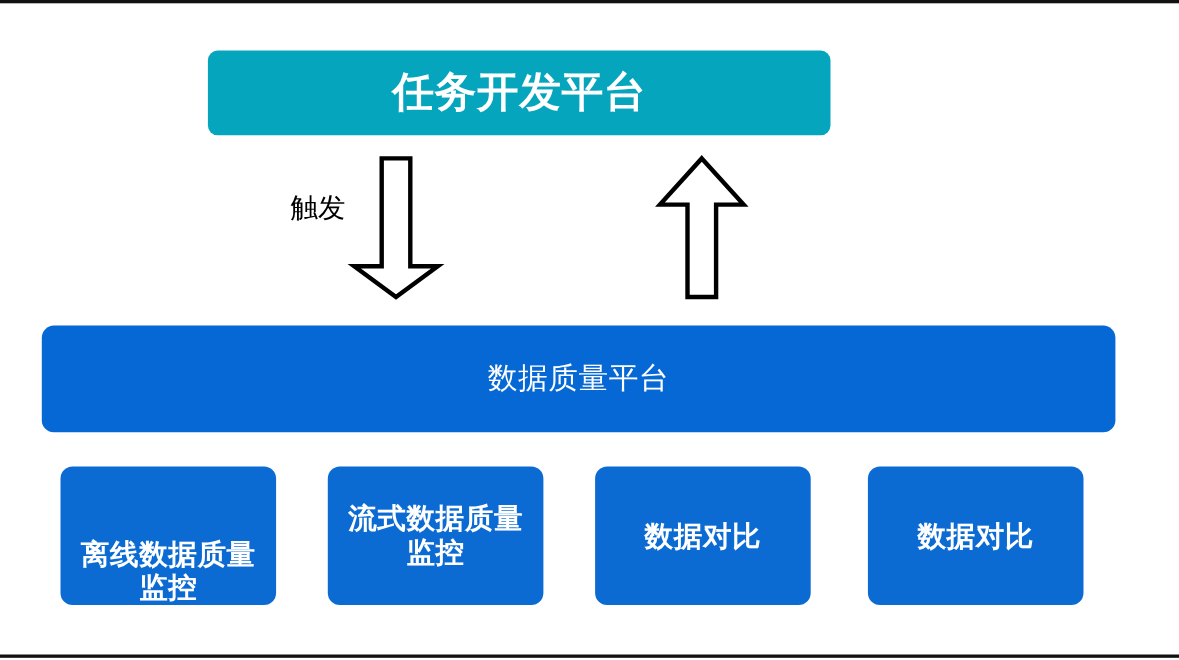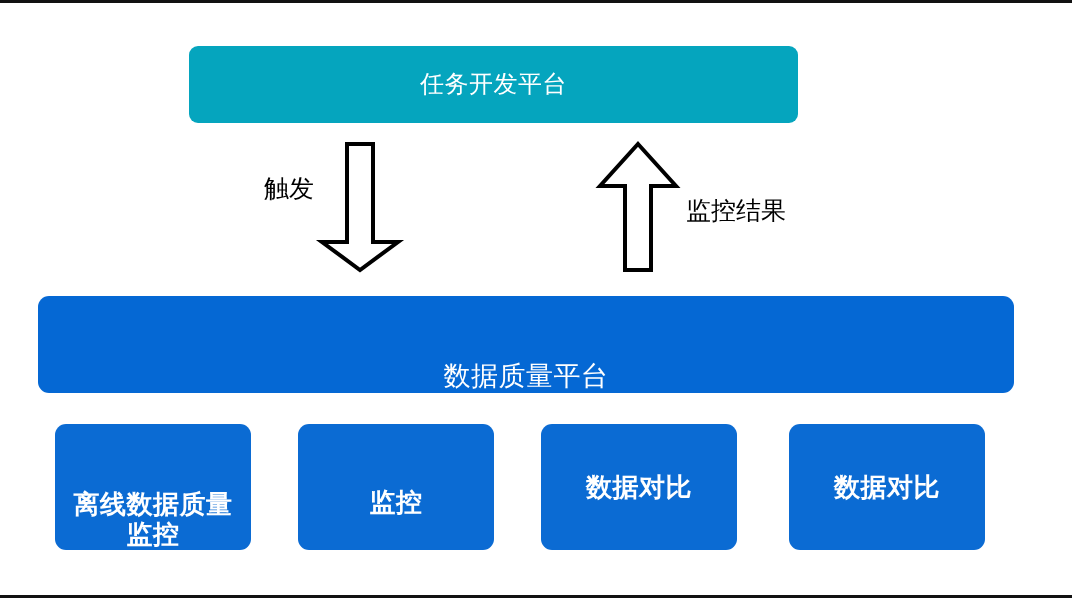--- a/index.html
+++ b/index.html
@@ -40,39 +40,38 @@
   .node-label {
     display: block;
     line-height: 1.18;
     letter-spacing: 0.5px;
   }
 
   
   #task-platform {
     left: 189px;
     top: 46px;
-    width: 609px;
+    width: 566px;
     height: 77px;
     background: #05A5BE;
     border-radius: 9px;
-    font-size: 24px;
-    font-weight: 400;
+    font-size: 38px;
+    font-weight: 700;
   }
 
   
   #quality-platform {
     left: 38px;
     top: 296px;
     width: 976px;
     height: 97px;
     background: #0568D4;
     border-radius: 11px;
     font-size: 27px;
     font-weight: 400;
-    align-items: flex-end;
   }
 
   
   .module-box {
     top: 424px;
     width: 196px;
     height: 126px;
     background: #0B6BD3;
     border-radius: 11px;
     font-size: 26px;
@@ -120,36 +119,35 @@
   </div>
 
   <svg class="arrow-svg" id="arrow-down-svg" width="84" height="130" viewBox="0 0 84 130">
     <polygon class="arrow-shape" points="29,2 55,2 55,100 80,100 42,128 4,100 29,100"></polygon>
   </svg>
   <div class="arrow-label" id="label-trigger">触发</div>
 
   <svg class="arrow-svg" id="arrow-up-svg" width="84" height="130" viewBox="0 0 84 130">
     <polygon class="arrow-shape" points="42,2 80,44 55,44 55,128 29,128 29,44 4,44"></polygon>
   </svg>
-  <div class="arrow-label" id="label-result">监控结果</div>
 
   <div class="node" id="quality-platform">
     <span class="node-label">数据质量平台</span>
   </div>
 
   <div class="node module-box" id="module-0">
     <span class="node-label">
       <span>离线数据质量</span><br>
       <span>监控</span>
     </span>
   </div>
 
   <div class="node module-box" id="module-1">
     <span class="node-label">
-      <br>
+      <span>流式数据质量</span><br>
       <span>监控</span>
     </span>
   </div>
 
   <div class="node module-box" id="module-2">
     <span class="node-label">
       <span>数据对比</span>
     </span>
   </div>
 

